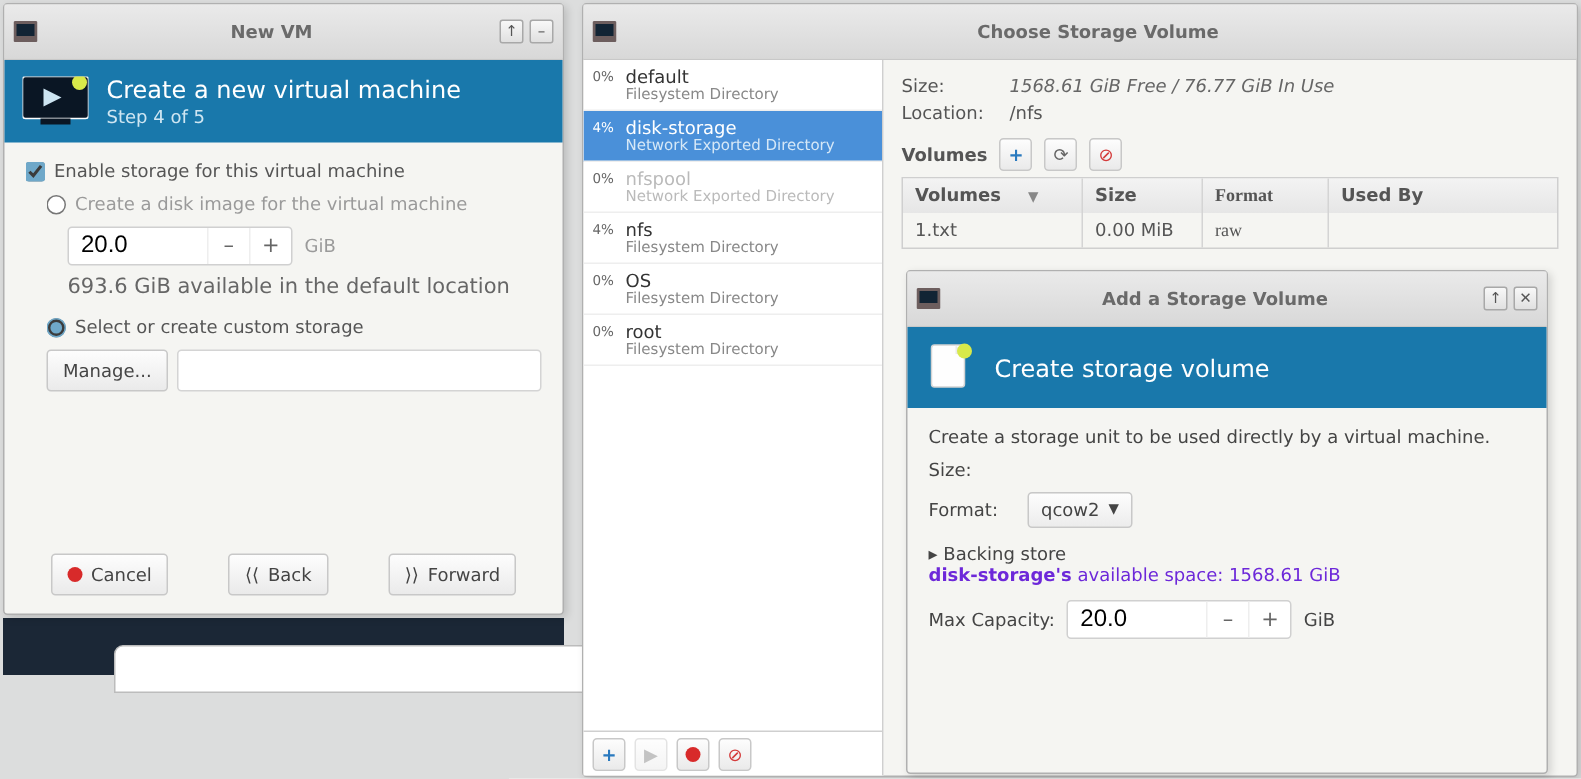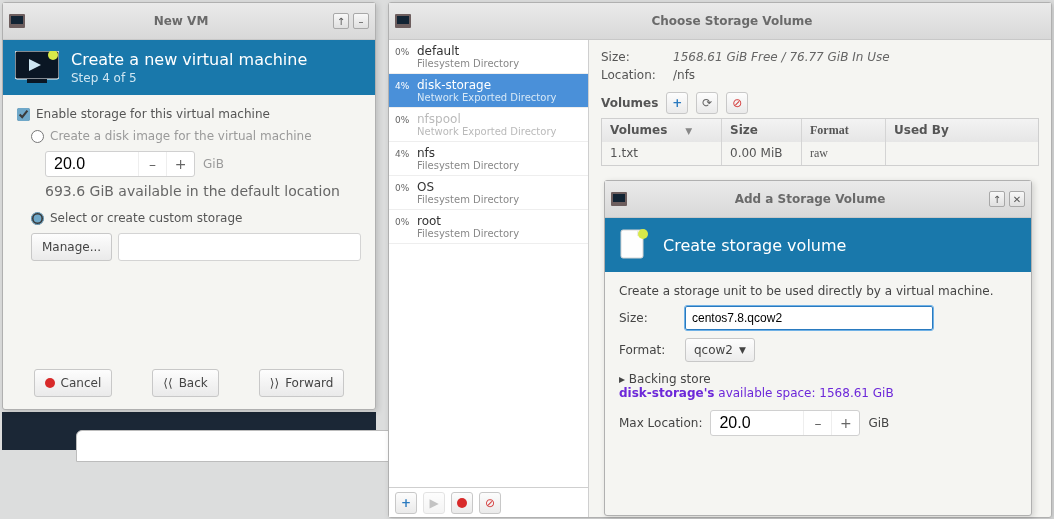--- a/index.html
+++ b/index.html
@@ -271,36 +271,35 @@
           <polygon points="20,2 26,8 20,8" fill="#eaeaea"></polygon>
           <circle cx="26" cy="6" r="5" fill="#d8e94a"></circle>
         </svg>
     </span>
     <div class="banner-title">Create storage volume</div>
   </div>
   <div class="body">
     <div style="">Create a storage unit to be used directly by a virtual machine.</div>
     <div class="form-row">
       <label>Size:</label>
-      <input class="text-input" value="centos7.8.qcow2" style="">
     </div>
     <div class="form-row">
       <label>Format:</label>
       <span class="combo">
         <span>qcow2</span>
         <span style="font-size:9px;">▼</span>
       </span>
     </div>
     <div class="expander">
       <span>▸</span>
       <span>Backing store</span>
     </div>
     <div class="section-sub"><b>disk-storage's</b><span> available space: 1568.61 GiB</span></div>
     <div class="cap-row">
-      <span>Max Location:</span>
+      <span>Max Capacity:</span>
       <span class="num-field">
         <input value="20.0" style="">
         <span class="spin">–</span>
         <span class="spin">+</span>
       </span>
       <span>GiB</span>
     </div>
   </div>
 </div>
 

